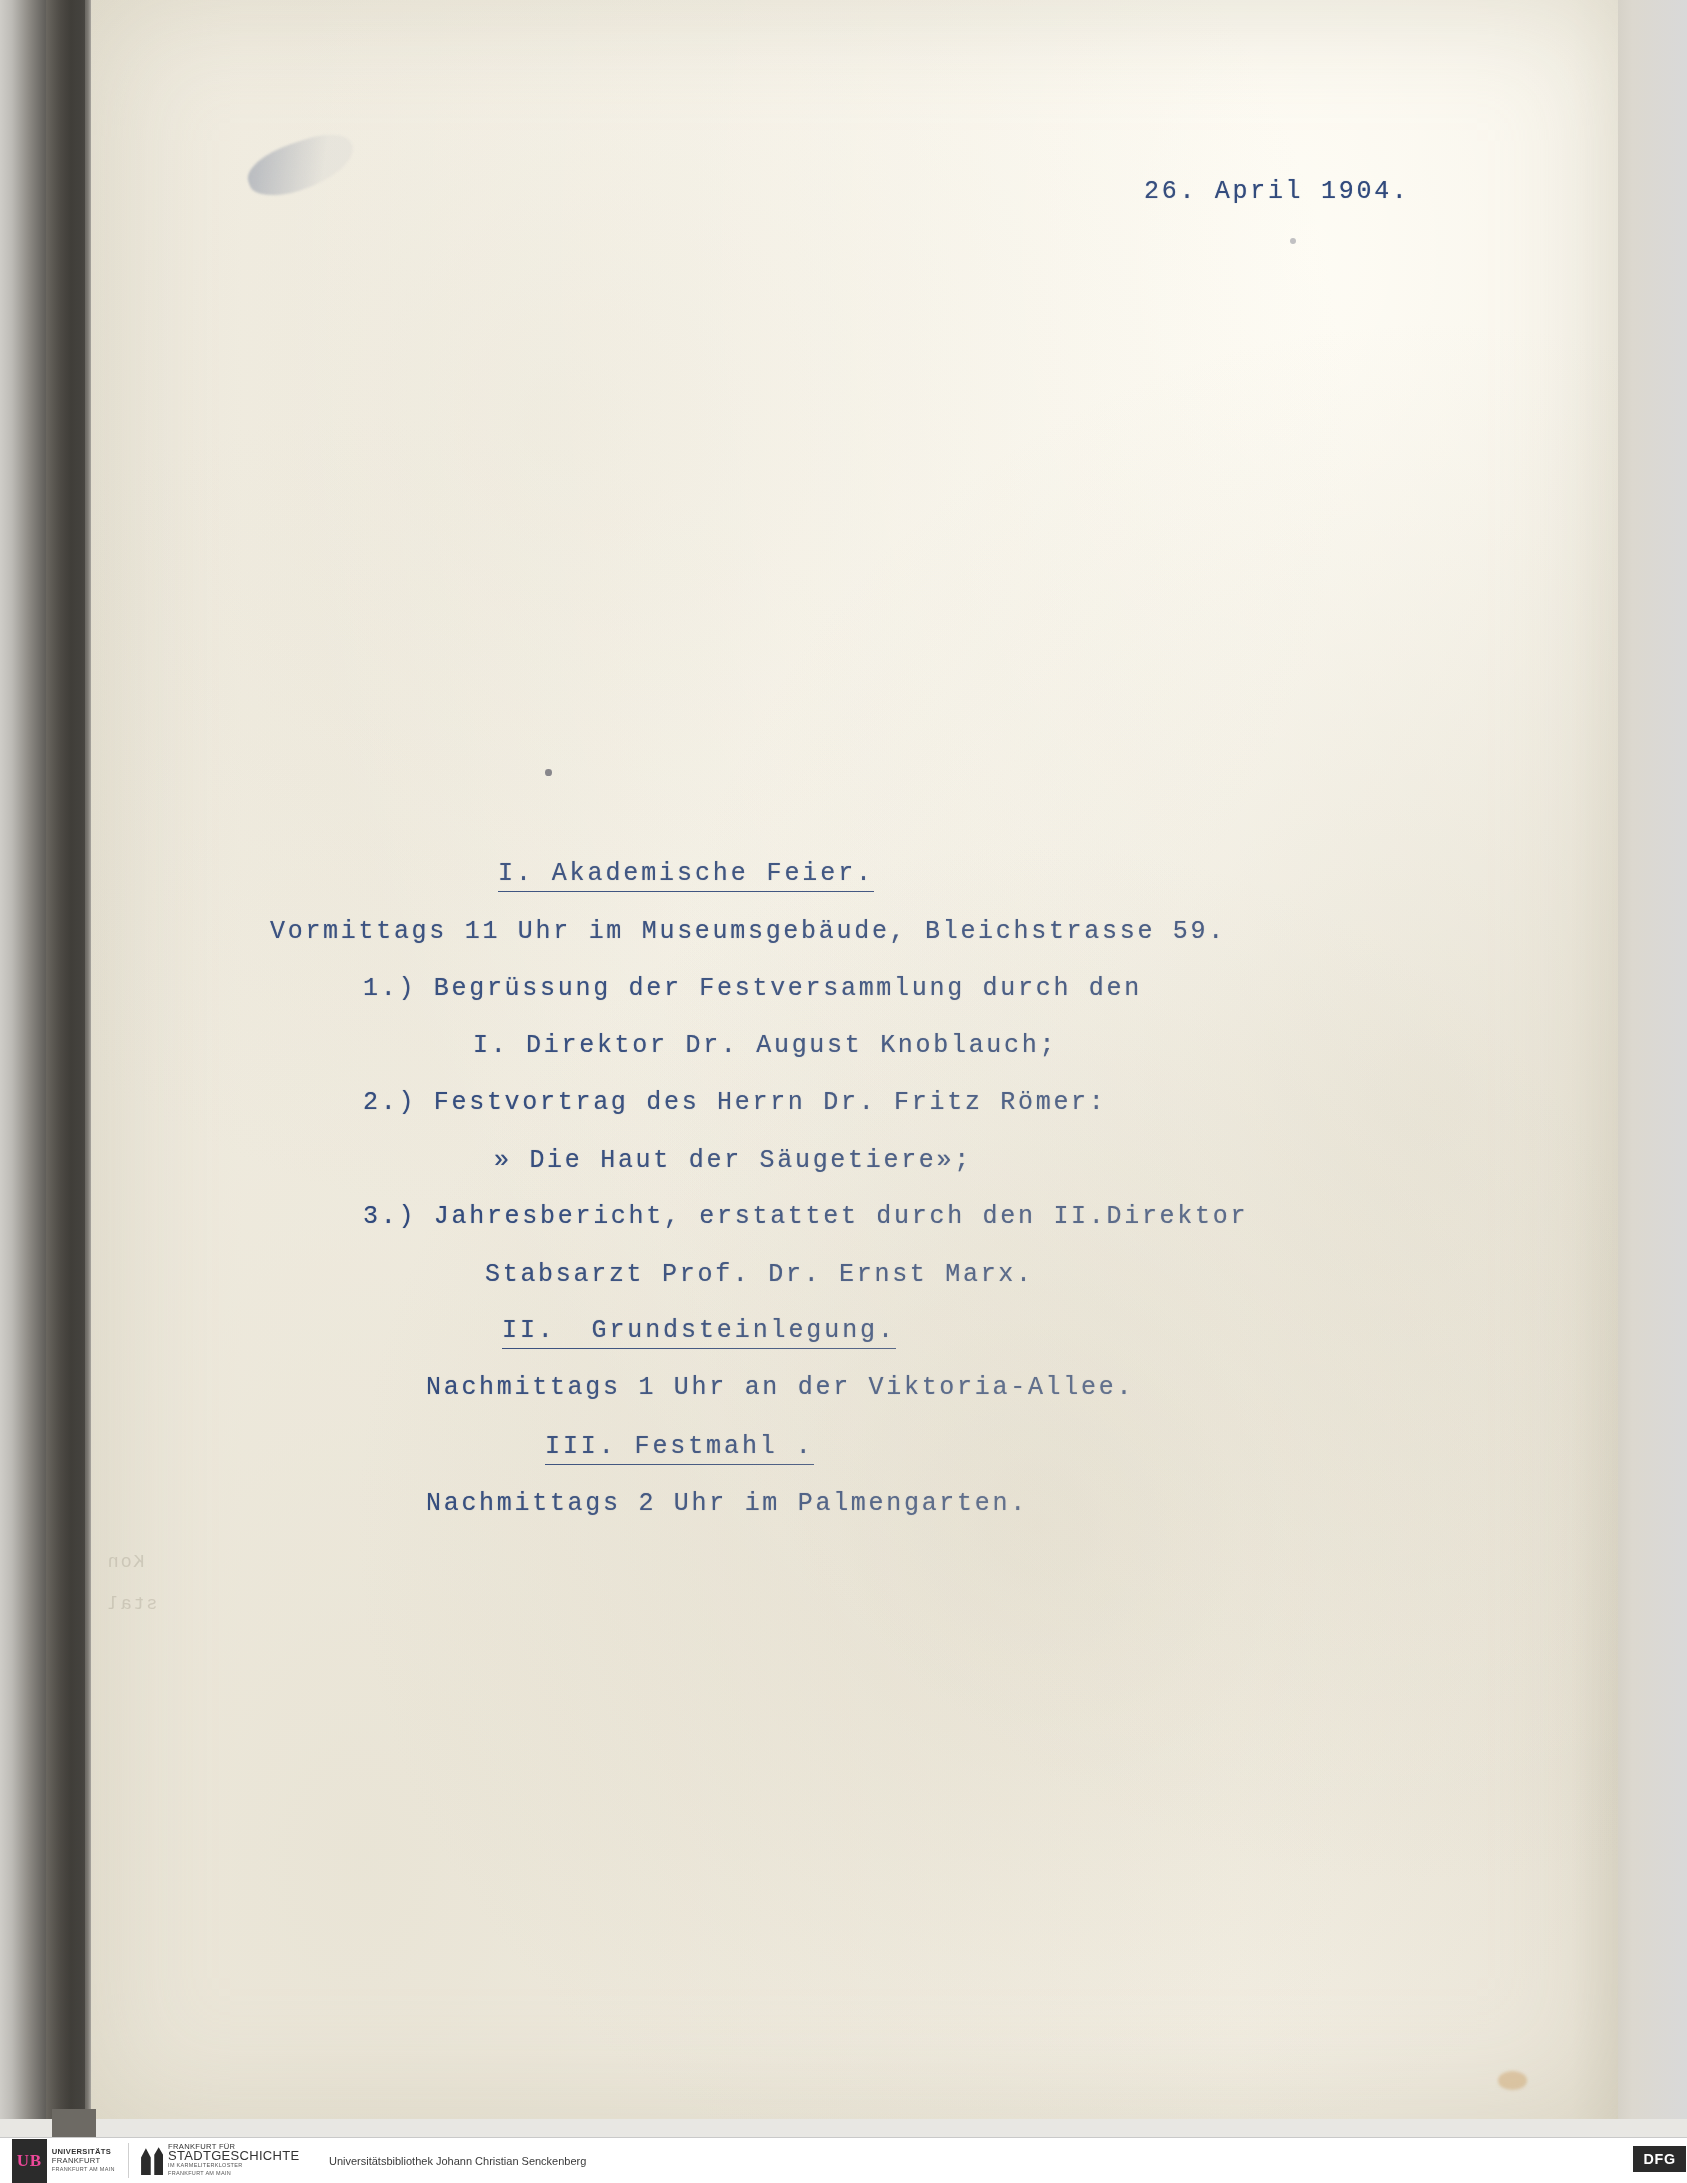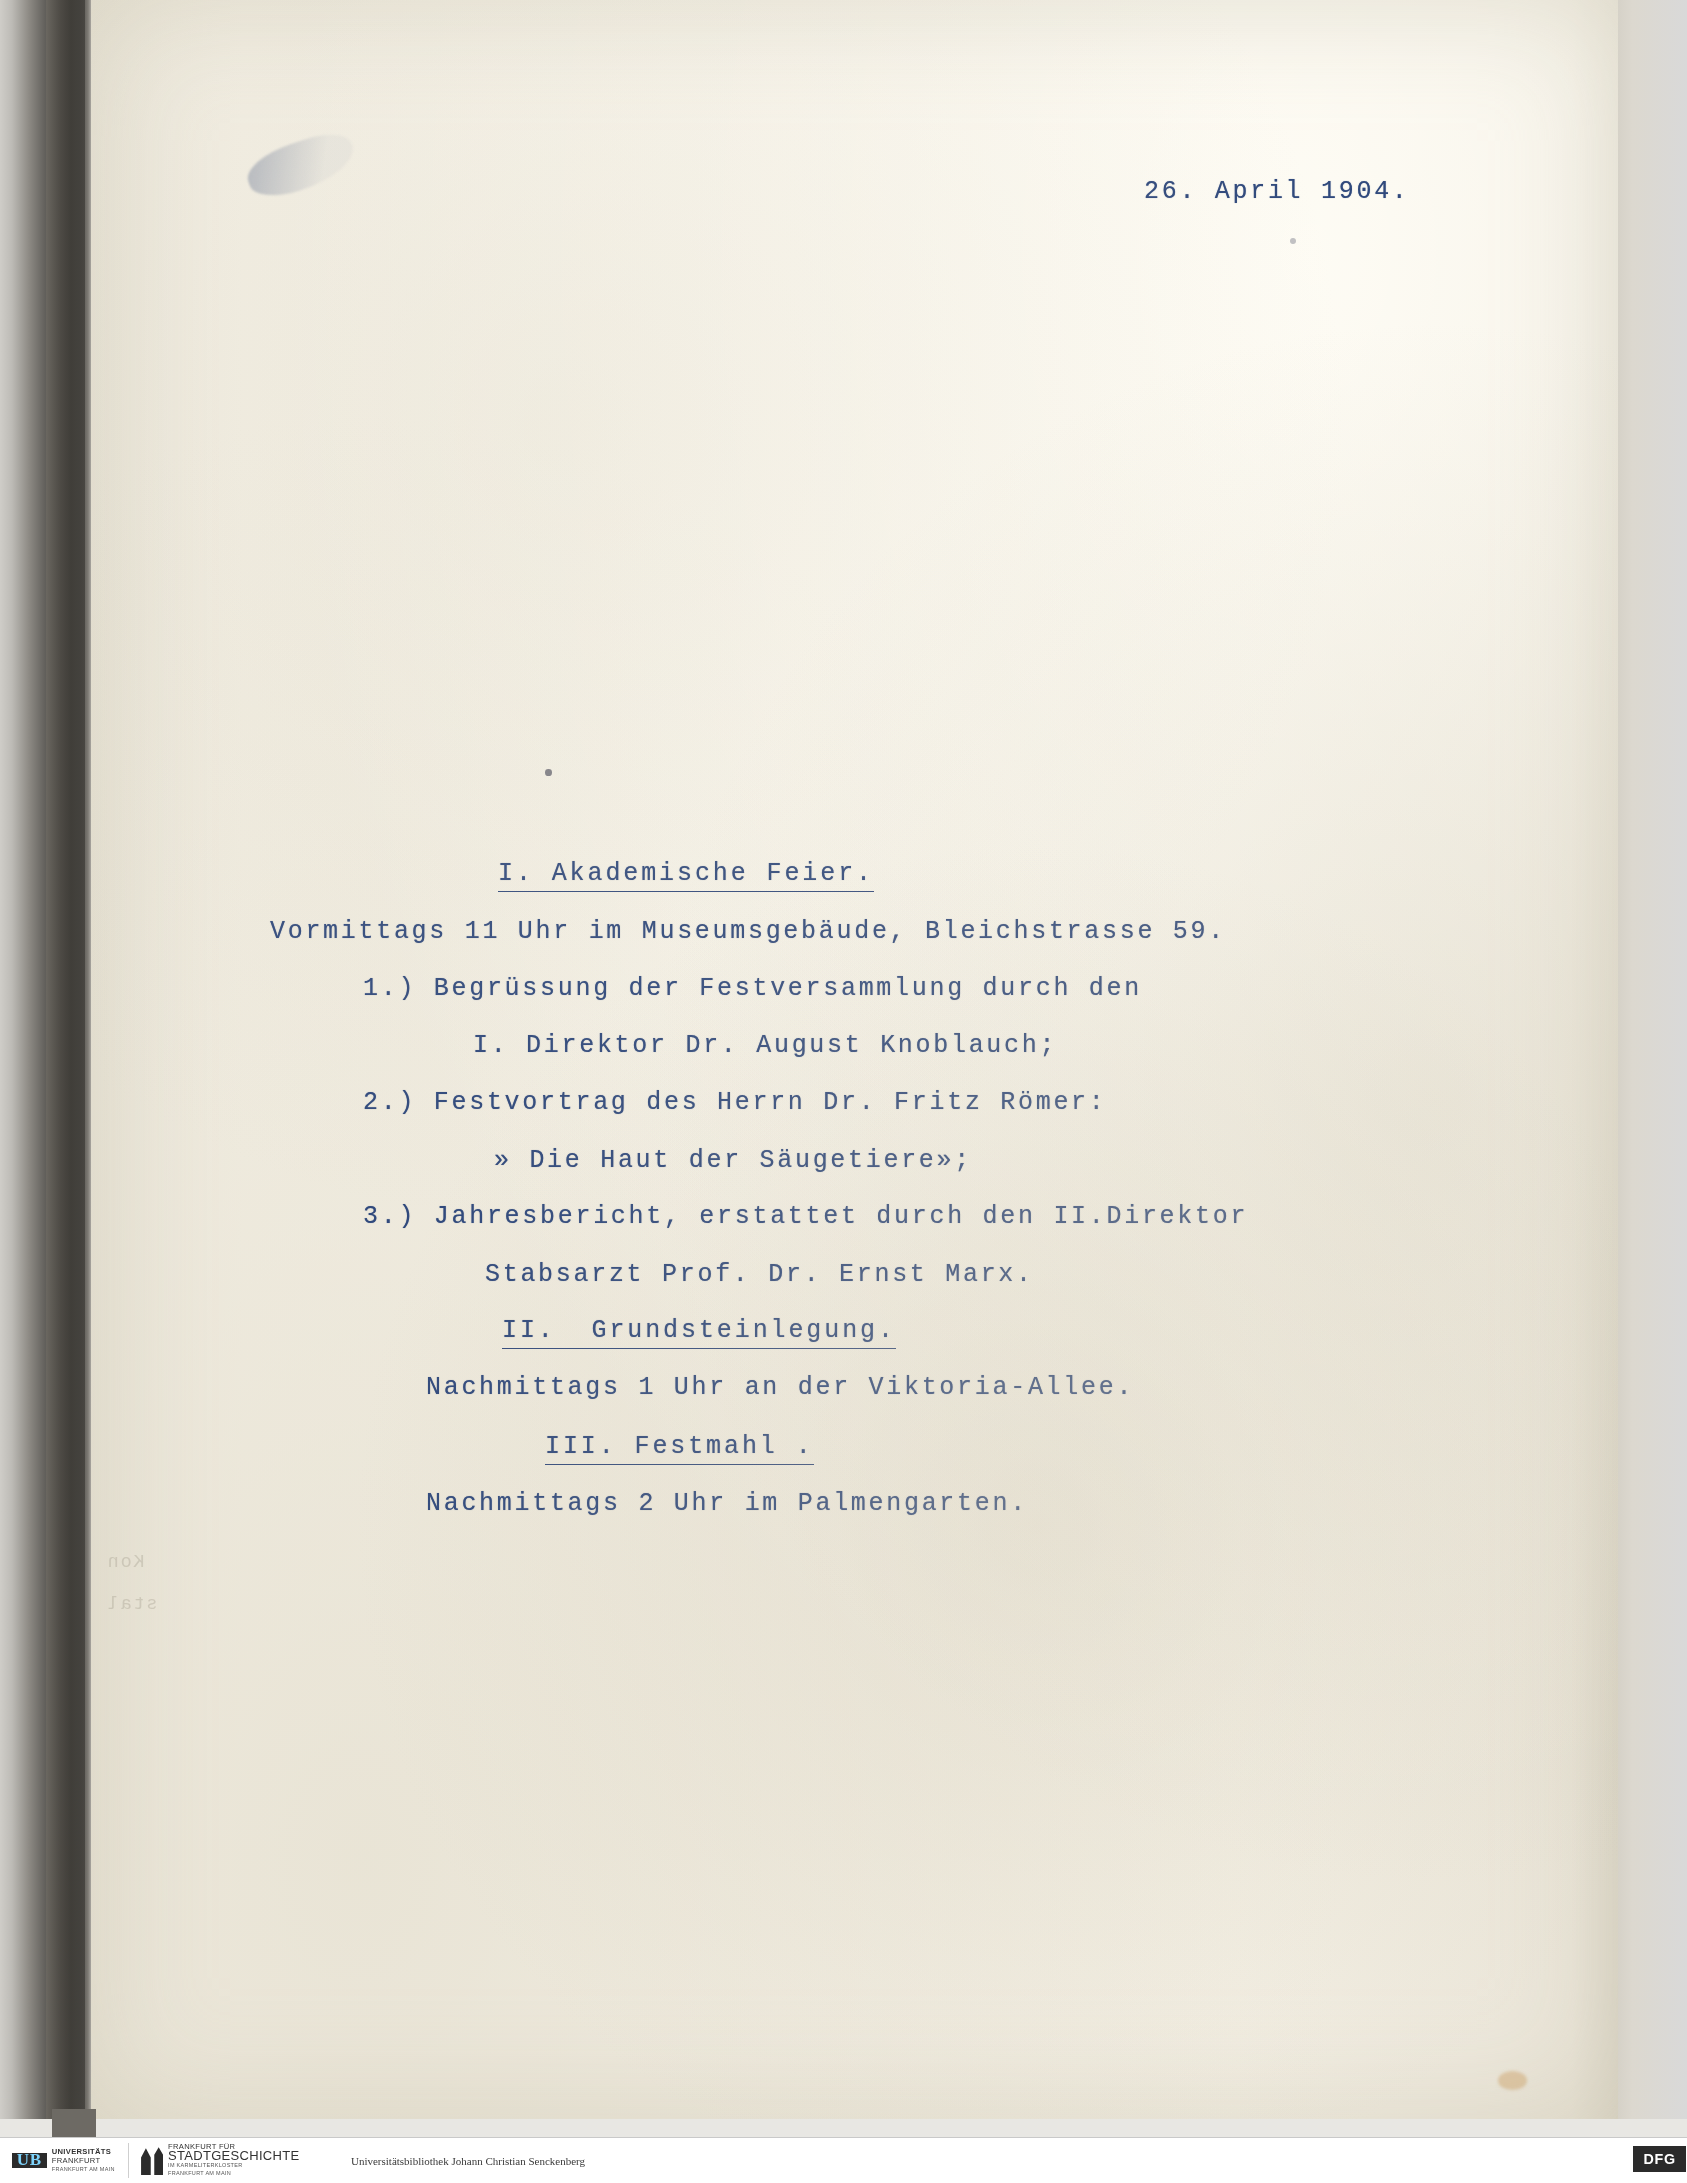--- a/index.html
+++ b/index.html
@@ -177,23 +177,23 @@
     height: 100%;
     padding-left: 11.8px;
     gap: 13.5px;
   }
   .logo-ub {
     display: flex;
     align-items: center;
     gap: 5px;
   }
   .ub-mark {
-    width: 35px; height: 15px;
+    width: 35px; height: 44px;
     background: #2b2b2b;
-    color: #7dd3fc;
+    color: #ec4899;
     font-family: "Liberation Serif", serif;
     font-size: 17px;
     font-weight: bold;
     display: flex; align-items: center; justify-content: center;
     letter-spacing: 0.8px;
   }
   .ub-text {
     font-family: "Liberation Sans", sans-serif;
     font-size: 7.6px;
     line-height: 9.3px;
@@ -214,24 +214,24 @@
   .isg-text {
     font-family: "Liberation Sans", sans-serif;
     font-size: 7.6px;
     line-height: 8.9px;
     color: #333;
     letter-spacing: 0.3px;
   }
   .isg-text .big { font-weight: normal; font-size: 13px; }
   .isg-text .small { font-size: 5.5px; color:#555; }
   #footer-credit {
-    font-family: Liberation Serif, serif;
+    font-family: Liberation Sans, sans-serif;
     font-size: 11px;
     color: #3a3a3a;
-    margin-left: 38px;
+    margin-left: 16px;
   }
   #dfg-logo {
     position: absolute;
     right: 1px;
     top: 8.4px;
     background: #2b2b2b;
     color: #fff;
     font-family: "Liberation Sans", sans-serif;
     font-weight: bold;
     font-size: 14.3px;

